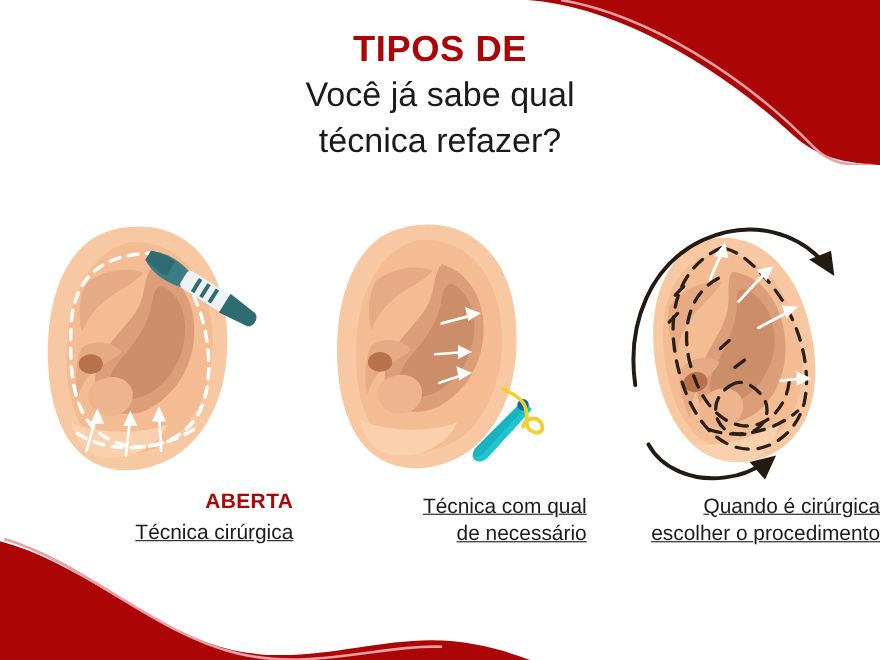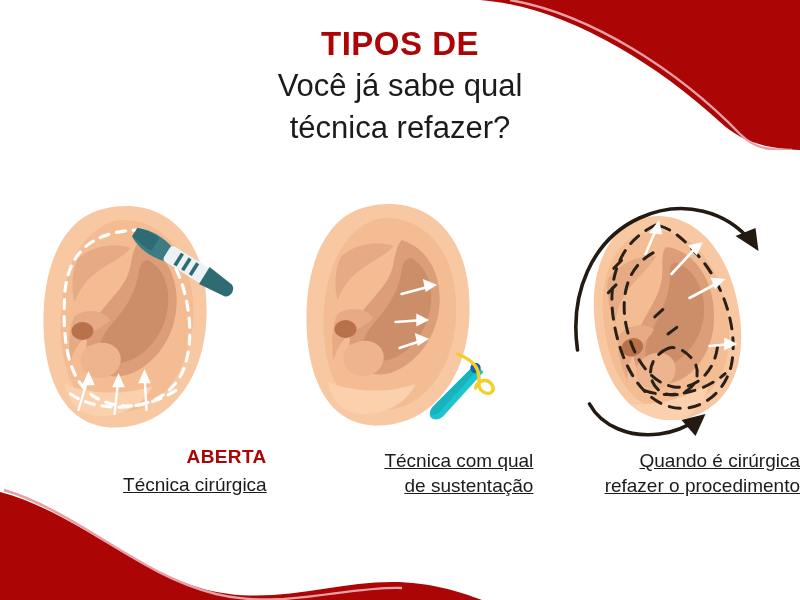--- a/index.html
+++ b/index.html
@@ -260,21 +260,21 @@
                    C 132 213 134 210 137 207 Z" fill="#17B3BE"></path>
           <circle cx="178" cy="170" r="5.2" fill="#1565A8"></circle>
           <path d="M 160 156 C 170 160 178 166 180 172 C 184 182 178 190 186 194
                    C 194 198 198 192 194 186 C 190 180 180 182 178 190" fill="none" stroke="#F2D02C" stroke-width="3.4" stroke-linecap="round"></path>
         </g>
       </svg>
 
       <div class="caption">
         <div class="cap-desc">
           <span>Técnica com qual</span>
-          <span>de sustentação</span>
+          <span>de necessário</span>
         </div>
       </div>
     </div>
 
     <div class="panel">
       <svg class="art" id="art-3" viewBox="0 0 215 245">
         <defs>
           <clipPath id="ear3clip">
             <path d="M 118 18 C 158 24 180 62 180 110 C 180 158 164 198 134 214
                      C 104 230 68 222 50 196 C 32 170 30 128 40 90
@@ -340,19 +340,19 @@
         </g>
         <g fill="#231A12">
           <path d="M 199 53 L 176 38 L 196 30 Z"></path>
           <path d="M 146 216 L 122 222 L 136 238 Z"></path>
         </g>
       </svg>
 
       <div class="caption">
         <div class="cap-desc">
           <span>Quando é cirúrgica</span>
-          <span>refazer o procedimento</span>
+          <span>escolher o procedimento</span>
         </div>
       </div>
     </div>
 
   </div>
 </div>
 
 </body></html>

